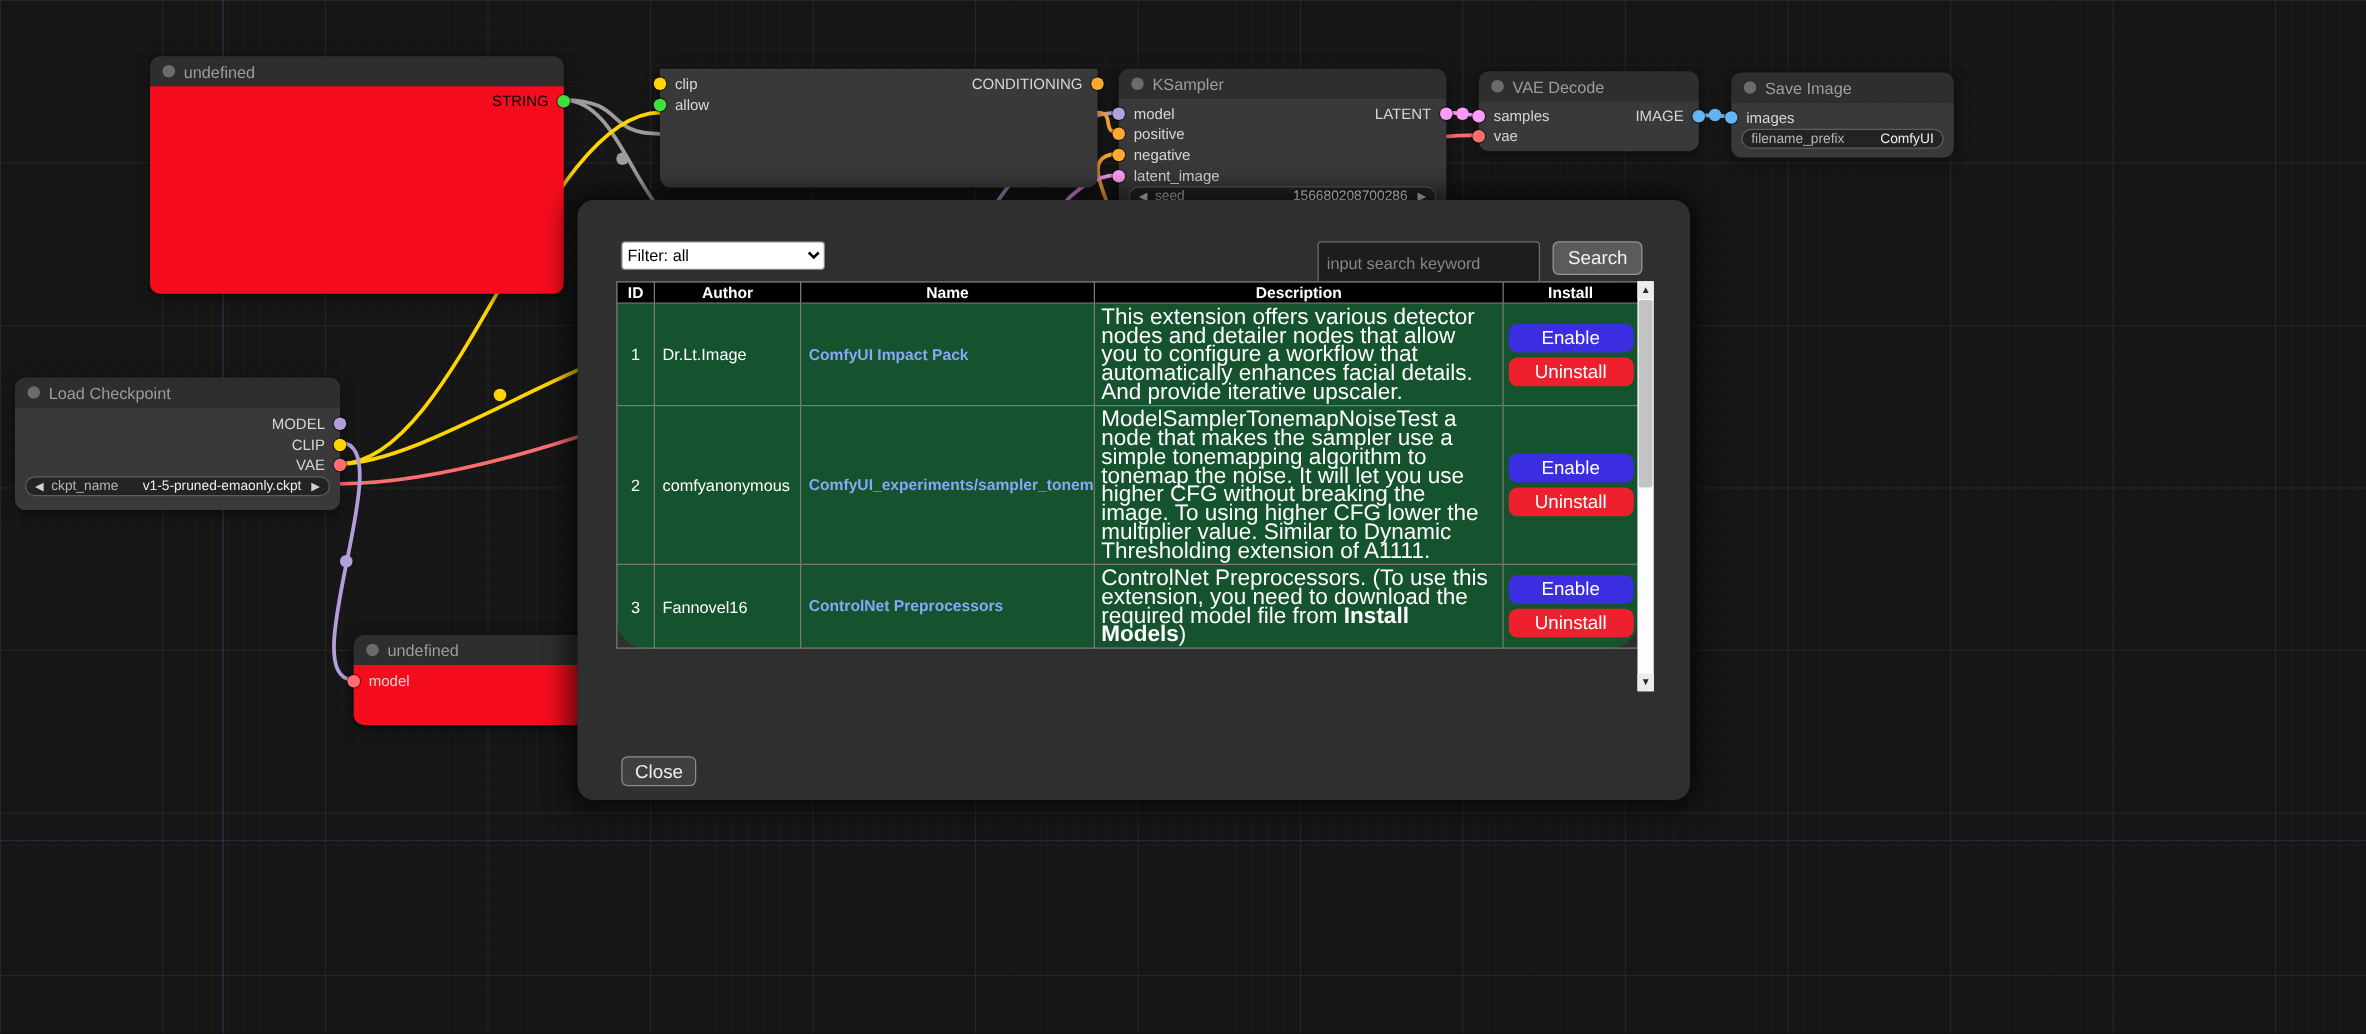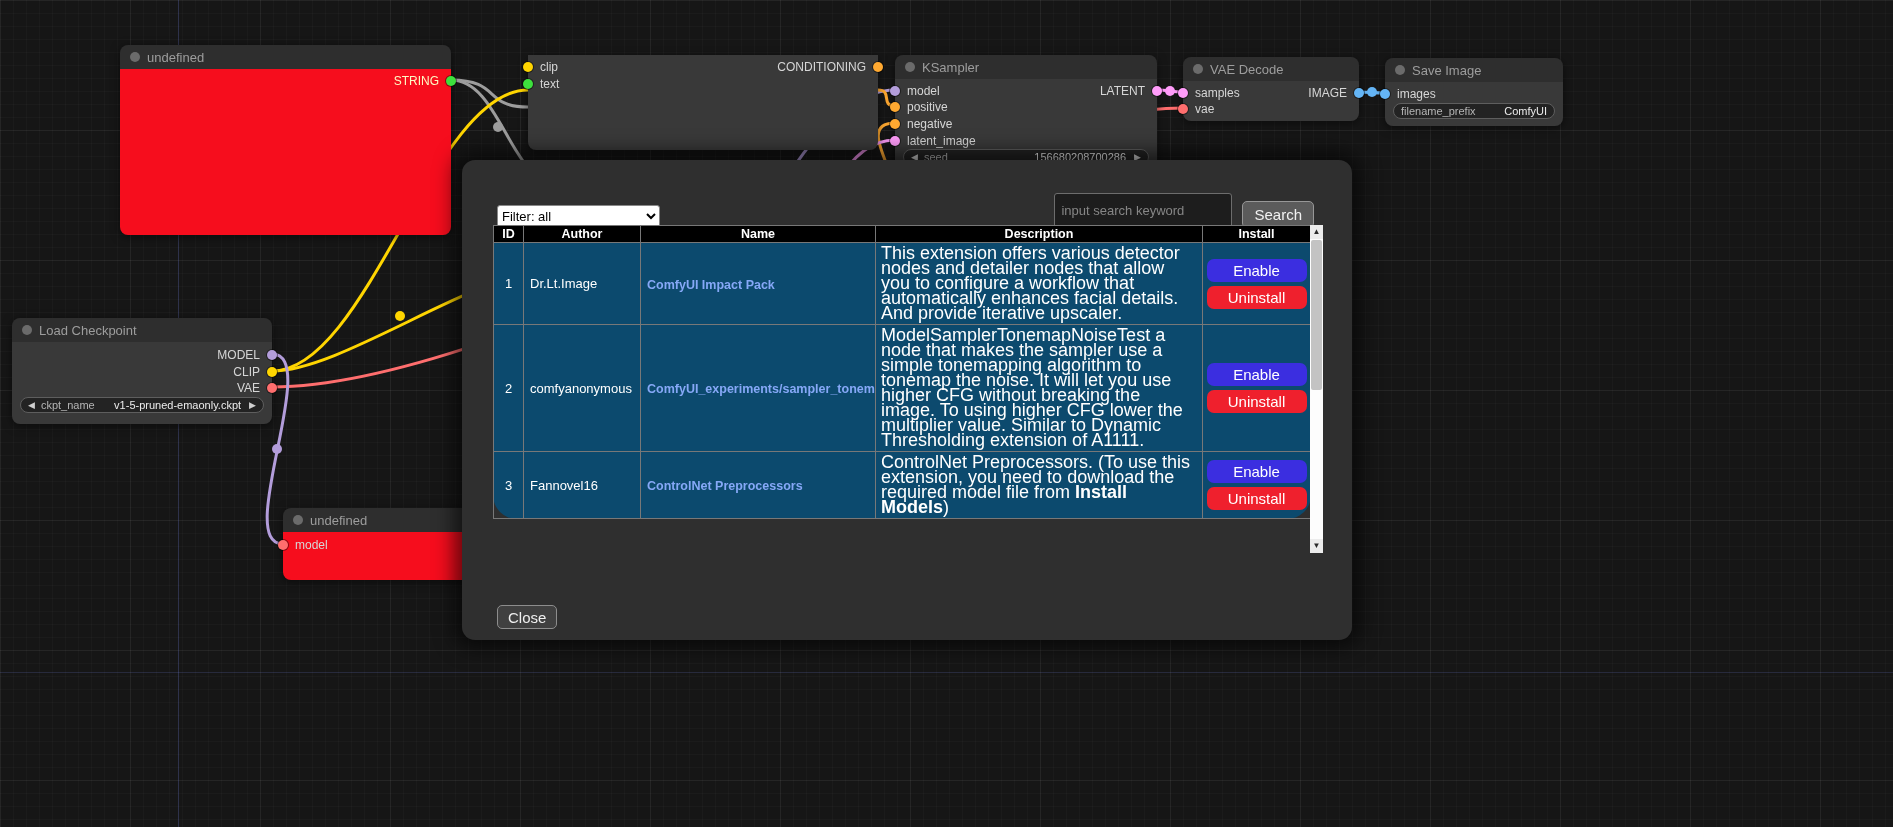--- a/index.html
+++ b/index.html
@@ -35,48 +35,48 @@
     background:#2e2e2e;border-radius:8px 8px 0 0;color:#9d9d9d;font-size:13px;white-space:nowrap;overflow:hidden;}
   .title-dot{width:10px;height:10px;border-radius:50%;background:#6b6b6b;flex:none;}
   .node-body{position:relative;background:#393939;border-radius:0 0 8px 8px;}
   .body-red{background:var(--node-error);}
   .slot{position:absolute;display:flex;align-items:center;height:16px;font-size:12px;color:#d6d6d6;white-space:nowrap;}
   .slot.in{left:0;}
   .slot.out{right:0;}
   .slot .dot{width:10px;height:10px;border-radius:50%;flex:none;box-shadow:0 0 0 1px rgba(0,0,0,0.45);}
   .slot.in .dot{margin-left:-5px;margin-right:7px;}
   .slot.out .dot{margin-left:7px;margin-right:-5px;}
-  .label-dark{color:#fef9c3;}
+  .label-dark{color:#000000;}
   .d-string{background:var(--type-string);}
   .d-clip{background:var(--type-clip);}
   .d-cond{background:var(--type-cond);}
   .d-model{background:var(--type-model);}
   .d-latent{background:var(--type-latent);}
   .d-vae{background:var(--type-vae);}
   .d-image{background:var(--type-image);}
   .widget{position:absolute;left:8px;right:8px;height:16px;background:#232323;border:1px solid #5e5e5e;
     border-radius:9px;display:flex;align-items:center;padding:0 7px;font-size:11px;color:#b5b5b5;box-sizing:border-box;}
   .w-arrow{color:#d0d0d0;font-size:9px;flex:none;}
   .w-label{margin-left:6px;}
   .widget .w-value{margin-left:auto;color:#ececec;}
   .widget .w-arrow.right{margin-left:8px;}
 
   
   .dialog{position:absolute;left:462px;top:160px;width:890px;height:480px;background:#2f2f2f;
     border-radius:13px;box-shadow:0 0 20px 8px rgba(0,0,0,0.6);z-index:5;color:#fff;}
-  .dialog-controls{position:absolute;left:35px;top:33px;width:817px;display:flex;align-items:flex-end;}
+  .dialog-controls{position:absolute;left:35px;top:33px;width:817px;display:flex;align-items:flex-start;}
   .filter-select{width:163px;height:23px;font-size:13px;font-family:inherit;background:#fff;color:#000;
     border:1px solid #888;border-radius:3px;}
   .search-input{margin-left:auto;width:178px;height:35px;background:#1d1d1d;border:1px solid #6d6d6d;
     border-radius:3px;color:#ccc;font-size:13px;font-family:inherit;padding:0 6px;box-sizing:border-box;}
   .search-input::placeholder{color:#868686;}
   .search-btn{margin-left:10px;height:27px;padding:0 11px;background:#5b5b5b;border:1px solid #979797;
     border-radius:5px;color:#f2f2f2;font-size:15px;font-family:inherit;cursor:pointer;}
   .table-wrap{position:absolute;left:31px;top:65px;width:830px;height:328px;}
-  table.ext{border-collapse:collapse;width:817px;background:#0c4a6e;table-layout:fixed;border-radius:24px;}
+  table.ext{border-collapse:collapse;width:817px;background:#14532d;table-layout:fixed;border-radius:24px;}
   table.ext th{background:#000;color:#fff;font-size:12.5px;font-weight:bold;padding:1px 2px;border:1px solid #787878;}
   table.ext td{border:1px solid #787878;color:#fff;vertical-align:middle;}
   .c-id{text-align:center;font-size:13px;}
   .c-author{font-size:13px;padding:0 6px;}
   .c-name{padding:0 6px;overflow:hidden;}
   .ext-link{color:var(--link);font-weight:bold;font-size:12.5px;text-decoration:none;}
   .c-desc{font-size:18px;line-height:15px;padding:3px 5px;}
   .c-install{text-align:center;padding:2px;}
   .btn{display:block;width:100px;height:23px;margin:4px auto;border:none;border-radius:7px;color:#fff;
     font-size:15px;line-height:21px;font-family:inherit;cursor:pointer;}
@@ -133,21 +133,21 @@
   </div>
 
   <div class="node" style="left:528px;top:55px;width:350px">
     <div class="node-body" style="height:95px">
       <div class="slot in" style="top:4px">
         <span class="dot d-clip"></span>
         <span>clip</span>
       </div>
       <div class="slot in" style="top:21px">
         <span class="dot d-string"></span>
-        <span>text</span>
+        <span>allow</span>
       </div>
       <div class="slot out" style="top:4px">
         <span>CONDITIONING</span>
         <span class="dot d-cond"></span>
       </div>
     </div>
   </div>
 
   <div class="node" style="left:895px;top:55px;width:262px">
     <div class="node-title">
@@ -215,21 +215,21 @@
         <span class="dot d-vae"></span>
         <span>vae</span>
       </div>
       <div class="slot out" style="top:4px">
         <span>IMAGE</span>
         <span class="dot d-image"></span>
       </div>
     </div>
   </div>
 
-  <div class="node" style="left:12px;top:318px;width:260px">
+  <div class="node" style="left:12px;top:302px;width:260px">
     <div class="node-title">
       <span class="title-dot"></span>
       <span>Load Checkpoint</span>
     </div>
     <div class="node-body" style="height:82px">
       <div class="slot out" style="top:5px">
         <span>MODEL</span>
         <span class="dot d-model"></span>
       </div>
       <div class="slot out" style="top:22px">

